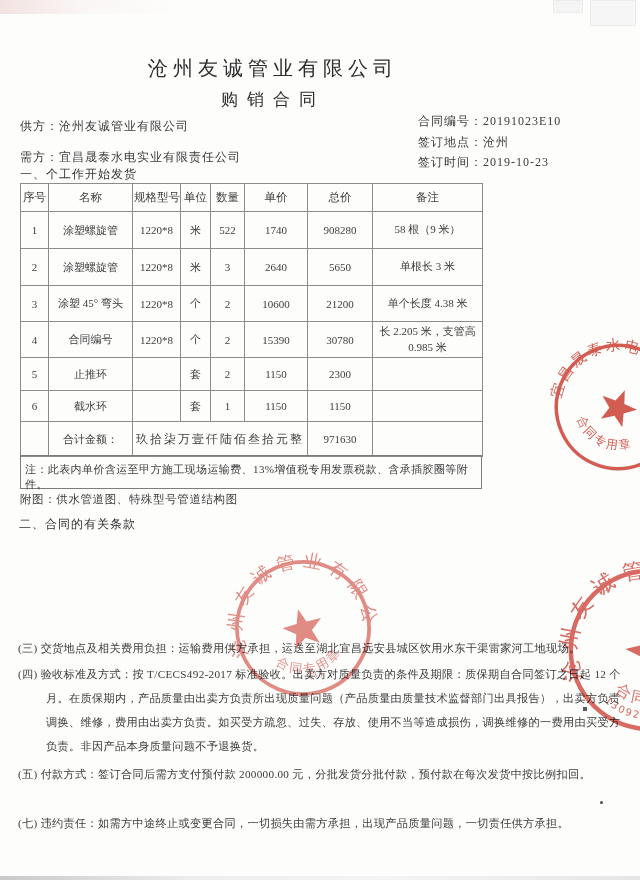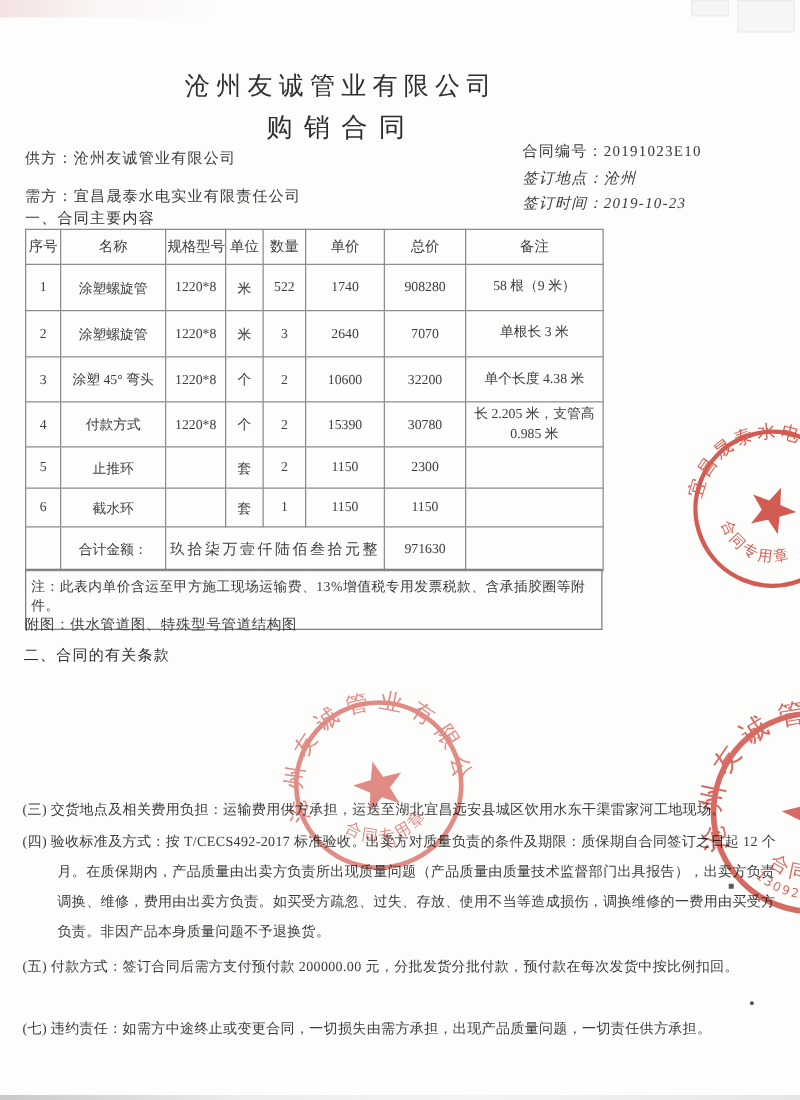--- a/index.html
+++ b/index.html
@@ -9,28 +9,28 @@
     font-family:"Liberation Serif","DejaVu Serif",serif;
     color:#3d3d3d;
   }
   .abs { position:absolute; }
   .doc-title {
     left:0; top:55px; width:546px; text-align:center;
     font-size:20px; letter-spacing:5px; color:#2e2e2e;
   }
   .doc-subtitle {
     left:0; top:88px; width:546px; text-align:center;
-    font-size:21px; letter-spacing:9px; color:#2e2e2e;
+    font-size:17px; letter-spacing:9px; color:#2e2e2e;
   }
   .meta { font-size:12px; color:#3a3a3a; letter-spacing:1px; }
   .m-supplier { left:20px; top:118px; }
   .m-buyer    { left:20px; top:149px; }
   .m-no    { left:418px; top:113px; }
-  .m-place { left:418px; top:134px;font-style:italic; }
-  .m-date  { left:418px; top:154px;font-style:italic; }
+  .m-place { left:418px; top:134px; }
+  .m-date  { left:418px; top:154px; }
   .sec1 { left:20px; top:166px; font-size:12px; color:#333; letter-spacing:1px; }
   .sec2 { left:19px; top:516px; font-size:12px; color:#2f2f2f; font-weight:normal; letter-spacing:1px; }
 
   table.goods {
     position:absolute; left:20px; top:183px; width:462px;
     border-collapse:collapse; table-layout:fixed;
   }
   table.goods td, table.goods th {
     border:1px solid #8c8c8c; text-align:center; vertical-align:middle;
     font-size:11px; font-weight:normal; color:#3d3d3d; padding:0 1px;
@@ -38,21 +38,21 @@
   }
   table.goods td.wrap { white-space:normal; line-height:1.45; }
   tr.hdr  { height:28px;margin-top:27px; } tr.hdr th { font-size:11.5px; }
   tr.r1 { height:37px; } tr.r2 { height:37px; } tr.r3 { height:36px; }
   tr.r4 { height:36px; } tr.r5 { height:33px; } tr.r6 { height:31px; }
   tr.trow { height:35px; }
   tr.trow td.words { font-size:12px; letter-spacing:2px; }
 
   .note-box {
     left:20px; top:455px; width:452px; height:21px;
-    border:1px solid #7d7d7d; padding:6px 4px 20px 4px;
+    border:1px solid #7d7d7d; padding:6px 4px 5px 4px;
     font-size:11px; color:#3b3b3b; letter-spacing:0.4px;
   }
   .attachment { left:20px; top:492px; font-size:11.5px; letter-spacing:0.6px; }
 
   .clause { left:18px; width:606px; font-size:11.2px; color:#3b3b3b;
             letter-spacing:0.3px; line-height:22.5px; }
   .c1 { top:541px; }
   .c2 { top:614px; }
   .c3 { top:637px; }
   .c4 { top:662px; line-height:24px; text-indent:-28px; padding-left:28px; width:580px; }
@@ -86,21 +86,21 @@
 
   <div class="abs doc-title">沧州友诚管业有限公司</div>
   <div class="abs doc-subtitle">购销合同</div>
 
   <div class="abs meta m-supplier">供方：沧州友诚管业有限公司</div>
   <div class="abs meta m-buyer">需方：宜昌晟泰水电实业有限责任公司</div>
   <div class="abs meta m-no">合同编号：20191023E10</div>
   <div class="abs meta m-place">签订地点：沧州</div>
   <div class="abs meta m-date">签订时间：2019-10-23</div>
 
-  <div class="abs sec1">一、合同主要内容</div>
+  <div class="abs sec1">一、个工作开始发货</div>
 
   <table class="goods">
     <colgroup>
       <col style="width:28px">
         <col style="width:84px">
         <col style="width:48px">
         <col style="width:30px">
       <col style="width:34px">
         <col style="width:63px">
         <col style="width:65px">
@@ -127,36 +127,36 @@
       <td>908280</td>
       <td class="wrap">58 根（9 米）</td>
     </tr>
     <tr class="r2">
       <td>2</td>
       <td>涂塑螺旋管</td>
       <td>1220*8</td>
       <td>米</td>
       <td>3</td>
       <td>2640</td>
-      <td>7070</td>
+      <td>5650</td>
       <td class="wrap">单根长 3 米</td>
     </tr>
     <tr class="r3">
       <td>3</td>
       <td>涂塑 45° 弯头</td>
       <td>1220*8</td>
       <td>个</td>
       <td>2</td>
       <td>10600</td>
-      <td>32200</td>
+      <td>21200</td>
       <td class="wrap">单个长度 4.38 米</td>
     </tr>
     <tr class="r4">
       <td>4</td>
-      <td>付款方式</td>
+      <td>合同编号</td>
       <td>1220*8</td>
       <td>个</td>
       <td>2</td>
       <td>15390</td>
       <td>30780</td>
       <td class="wrap">长 2.205 米，支管高 0.985 米</td>
     </tr>
     <tr class="r5">
       <td>5</td>
       <td>止推环</td>

